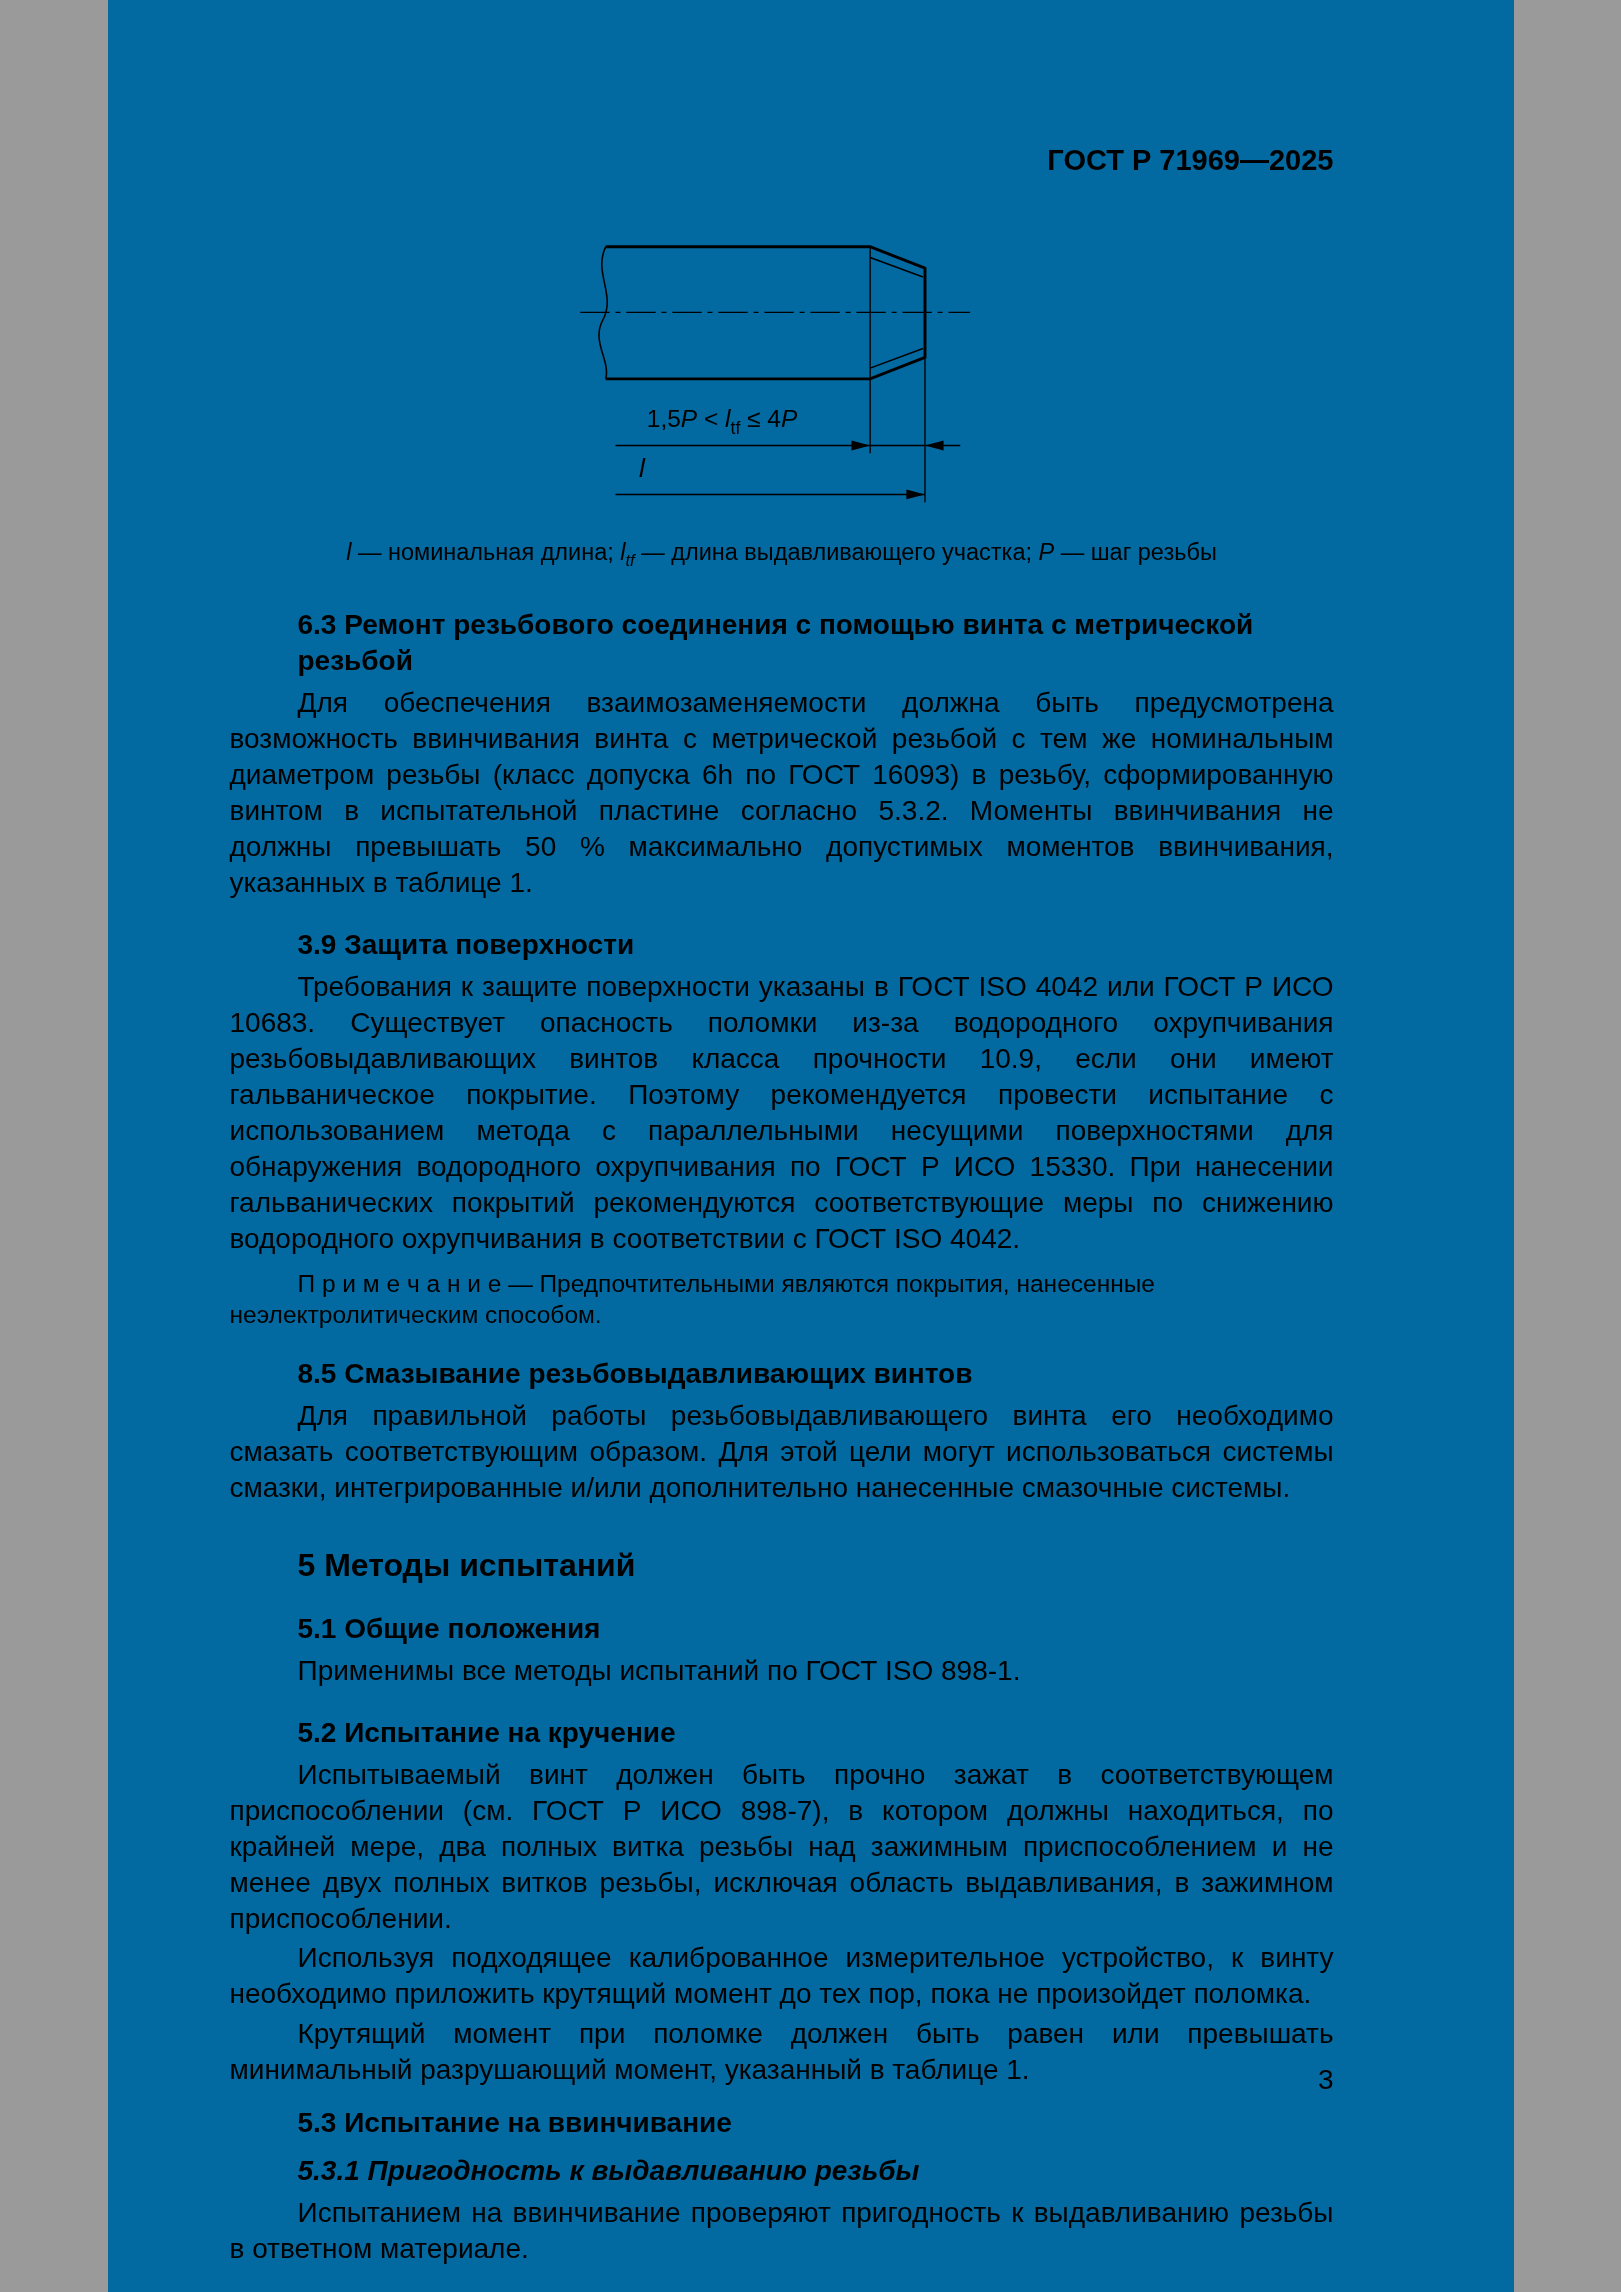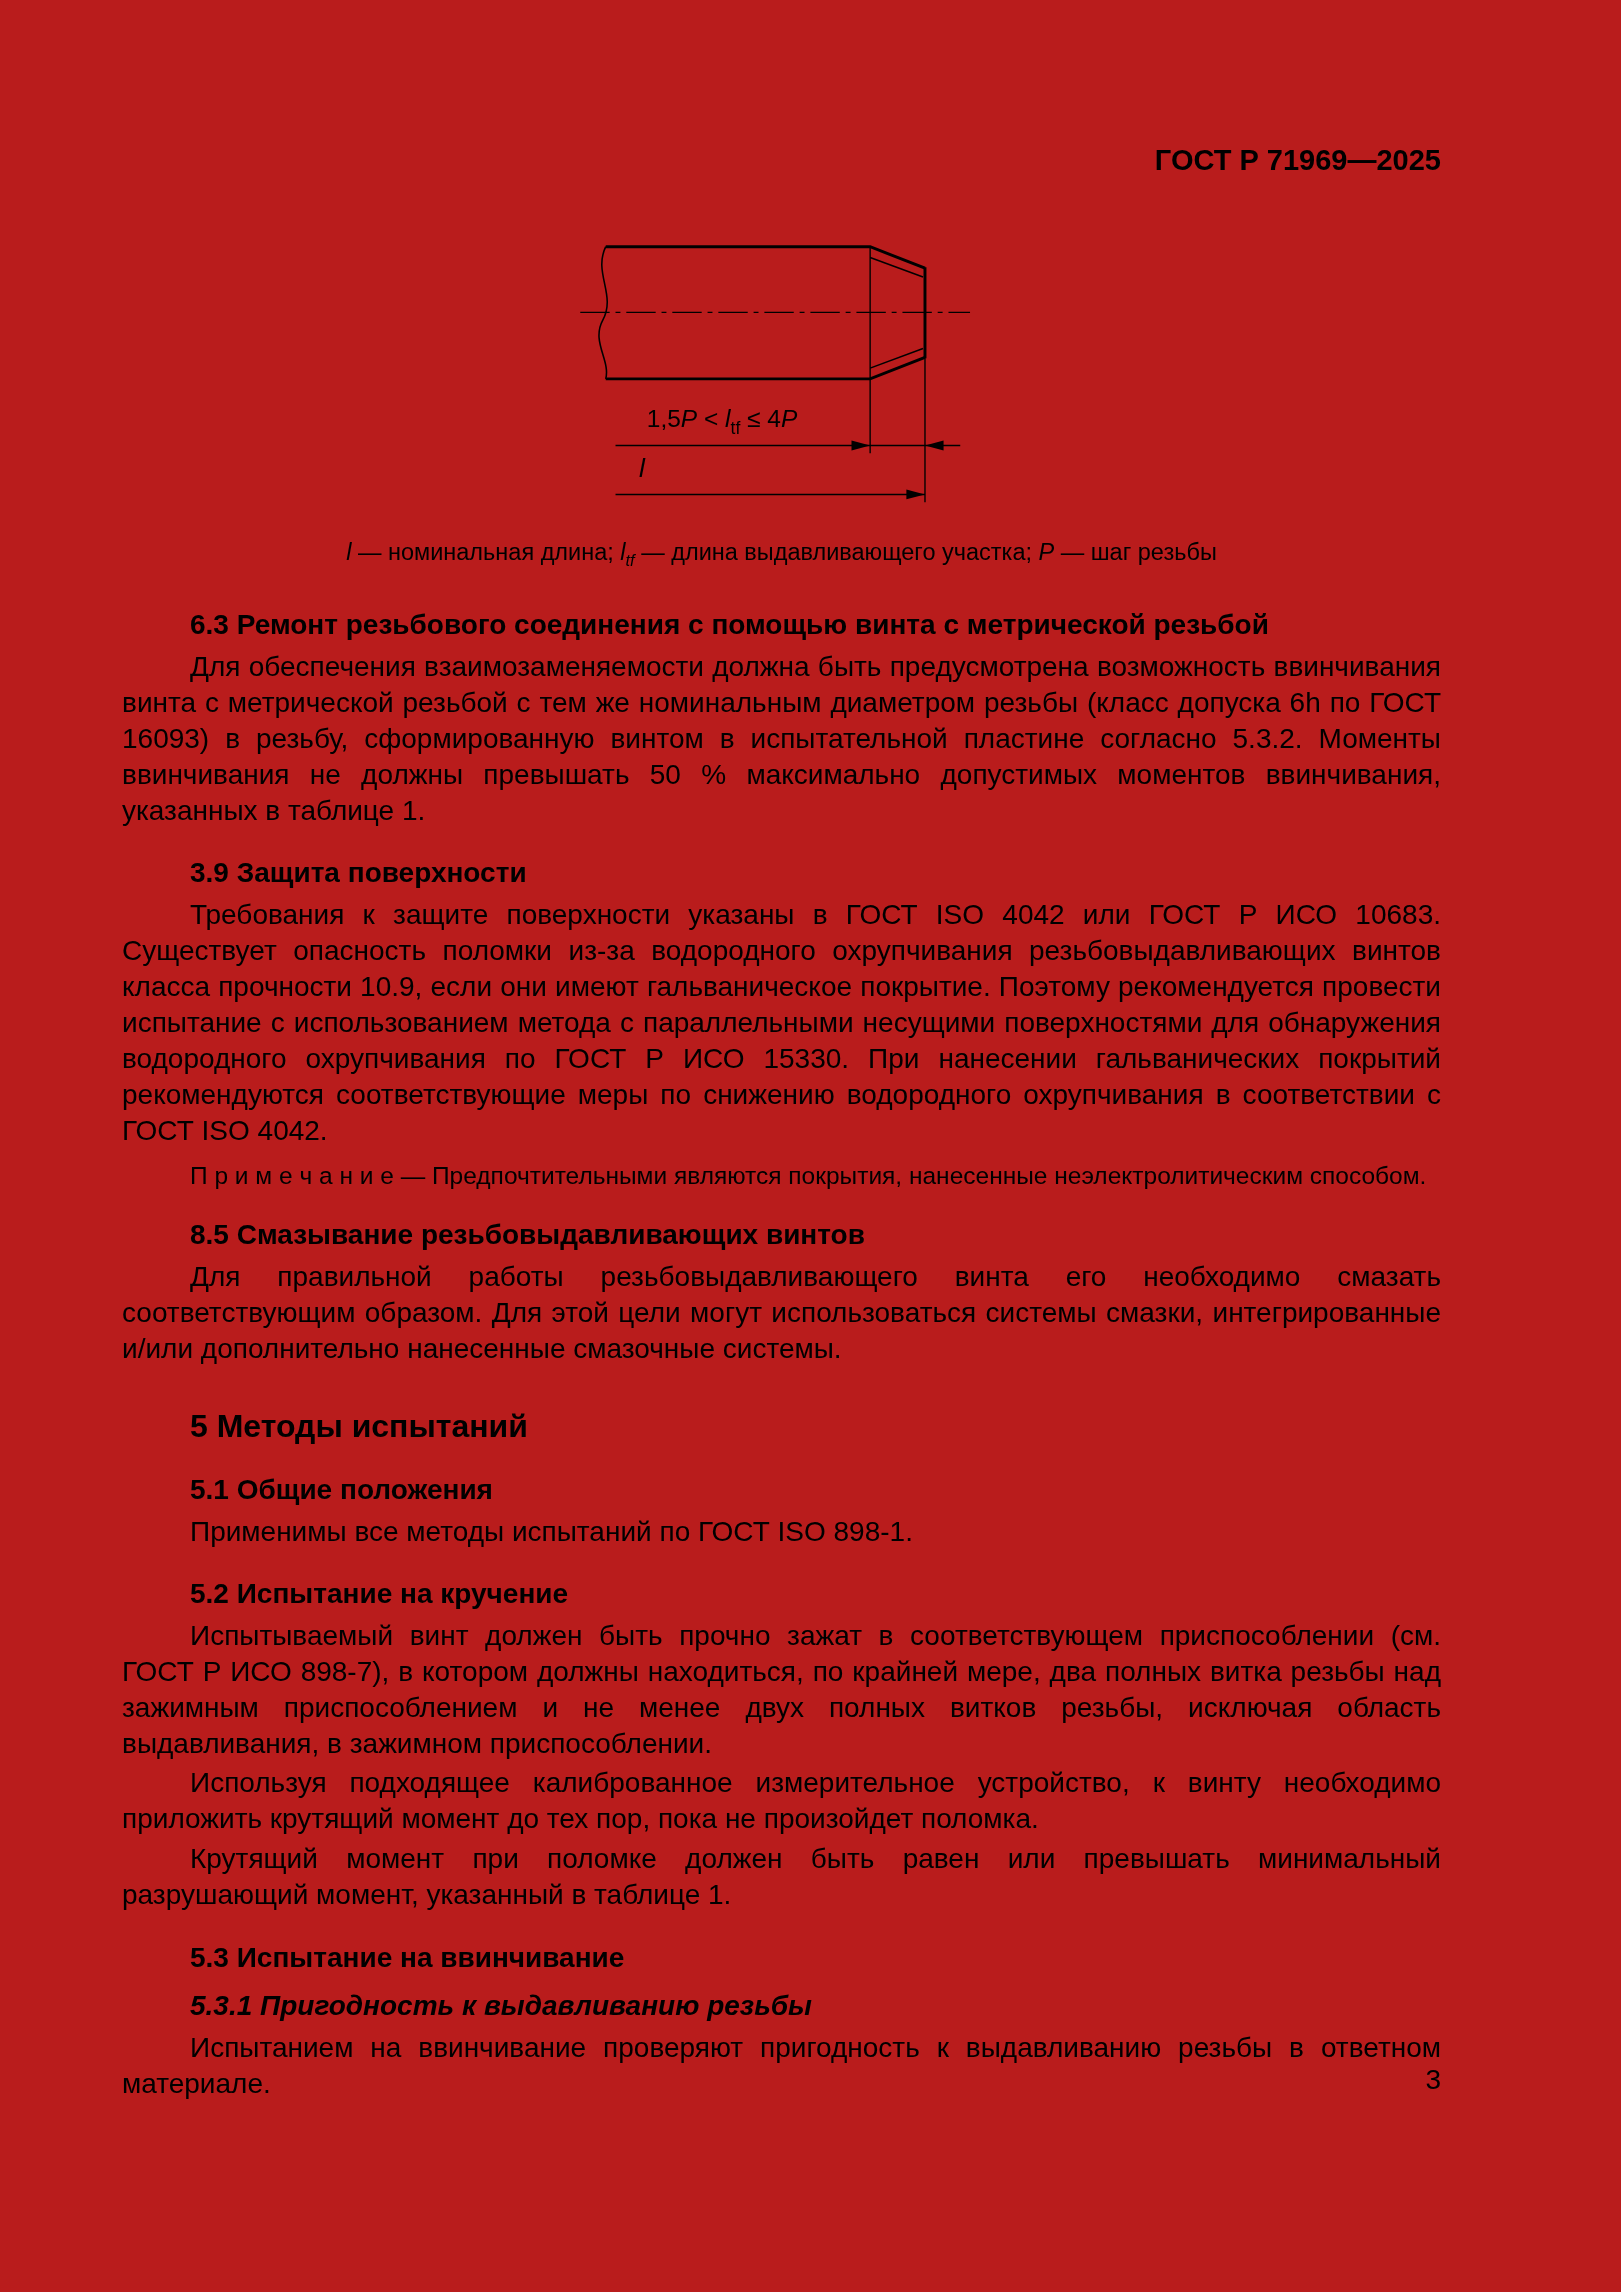--- a/index.html
+++ b/index.html
@@ -1,20 +1,20 @@
 <!DOCTYPE html>
 <html lang="ru"><head>
 <meta charset="utf-8">
 <style>
   html,body { margin:0; padding:0; background:#9a9a9a; }
   .page {
     position:relative;
-    width:1621px; height:2293px;
+    width:1406px; height:2293px;
     margin:0 auto;
-    background:#b91c1c;
+    background:#0369a1;
     box-sizing:border-box;
     padding:143px 180px 0 122px;
     font-family:"Liberation Sans", sans-serif;
     color:#000;
   }
   .doc-header {
     text-align:right;
     font-weight:bold;
     font-size:29px;
     line-height:34px;
@@ -131,20 +131,20 @@
   <h2 class="chapter">5 Методы испытаний</h2>
 
   <h3 class="sec">5.1 Общие положения</h3>
   <p class="body">Применимы все методы испытаний по ГОСТ ISO 898-1.</p>
 
   <h3 class="sec">5.2 Испытание на кручение</h3>
   <p class="body">Испытываемый винт должен быть прочно зажат в соответствующем приспособлении (см. ГОСТ Р ИСО 898-7), в котором должны находиться, по крайней мере, два полных витка резьбы над зажимным приспособлением и не менее двух полных витков резьбы, исключая область выдавливания, в зажимном приспособлении.</p>
   <p class="body cont">Используя подходящее калиброванное измерительное устройство, к винту необходимо приложить крутящий момент до тех пор, пока не произойдет поломка.</p>
   <p class="body cont">Крутящий момент при поломке должен быть равен или превышать минимальный разрушающий момент, указанный в таблице 1.</p>
 
-  <h3 class="sec" style="margin-top:27px;">5.3 Испытание на ввинчивание</h3>
+  <h3 class="sec" style="margin-top:17px;">5.3 Испытание на ввинчивание</h3>
   <h3 class="sec sub">5.3.1 Пригодность к выдавливанию резьбы</h3>
   <p class="body">Испытанием на ввинчивание проверяют пригодность к выдавливанию резьбы в ответном материале.</p>
 
   <div class="page-number">3</div>
 
 </div>
 
 
 </body></html>

